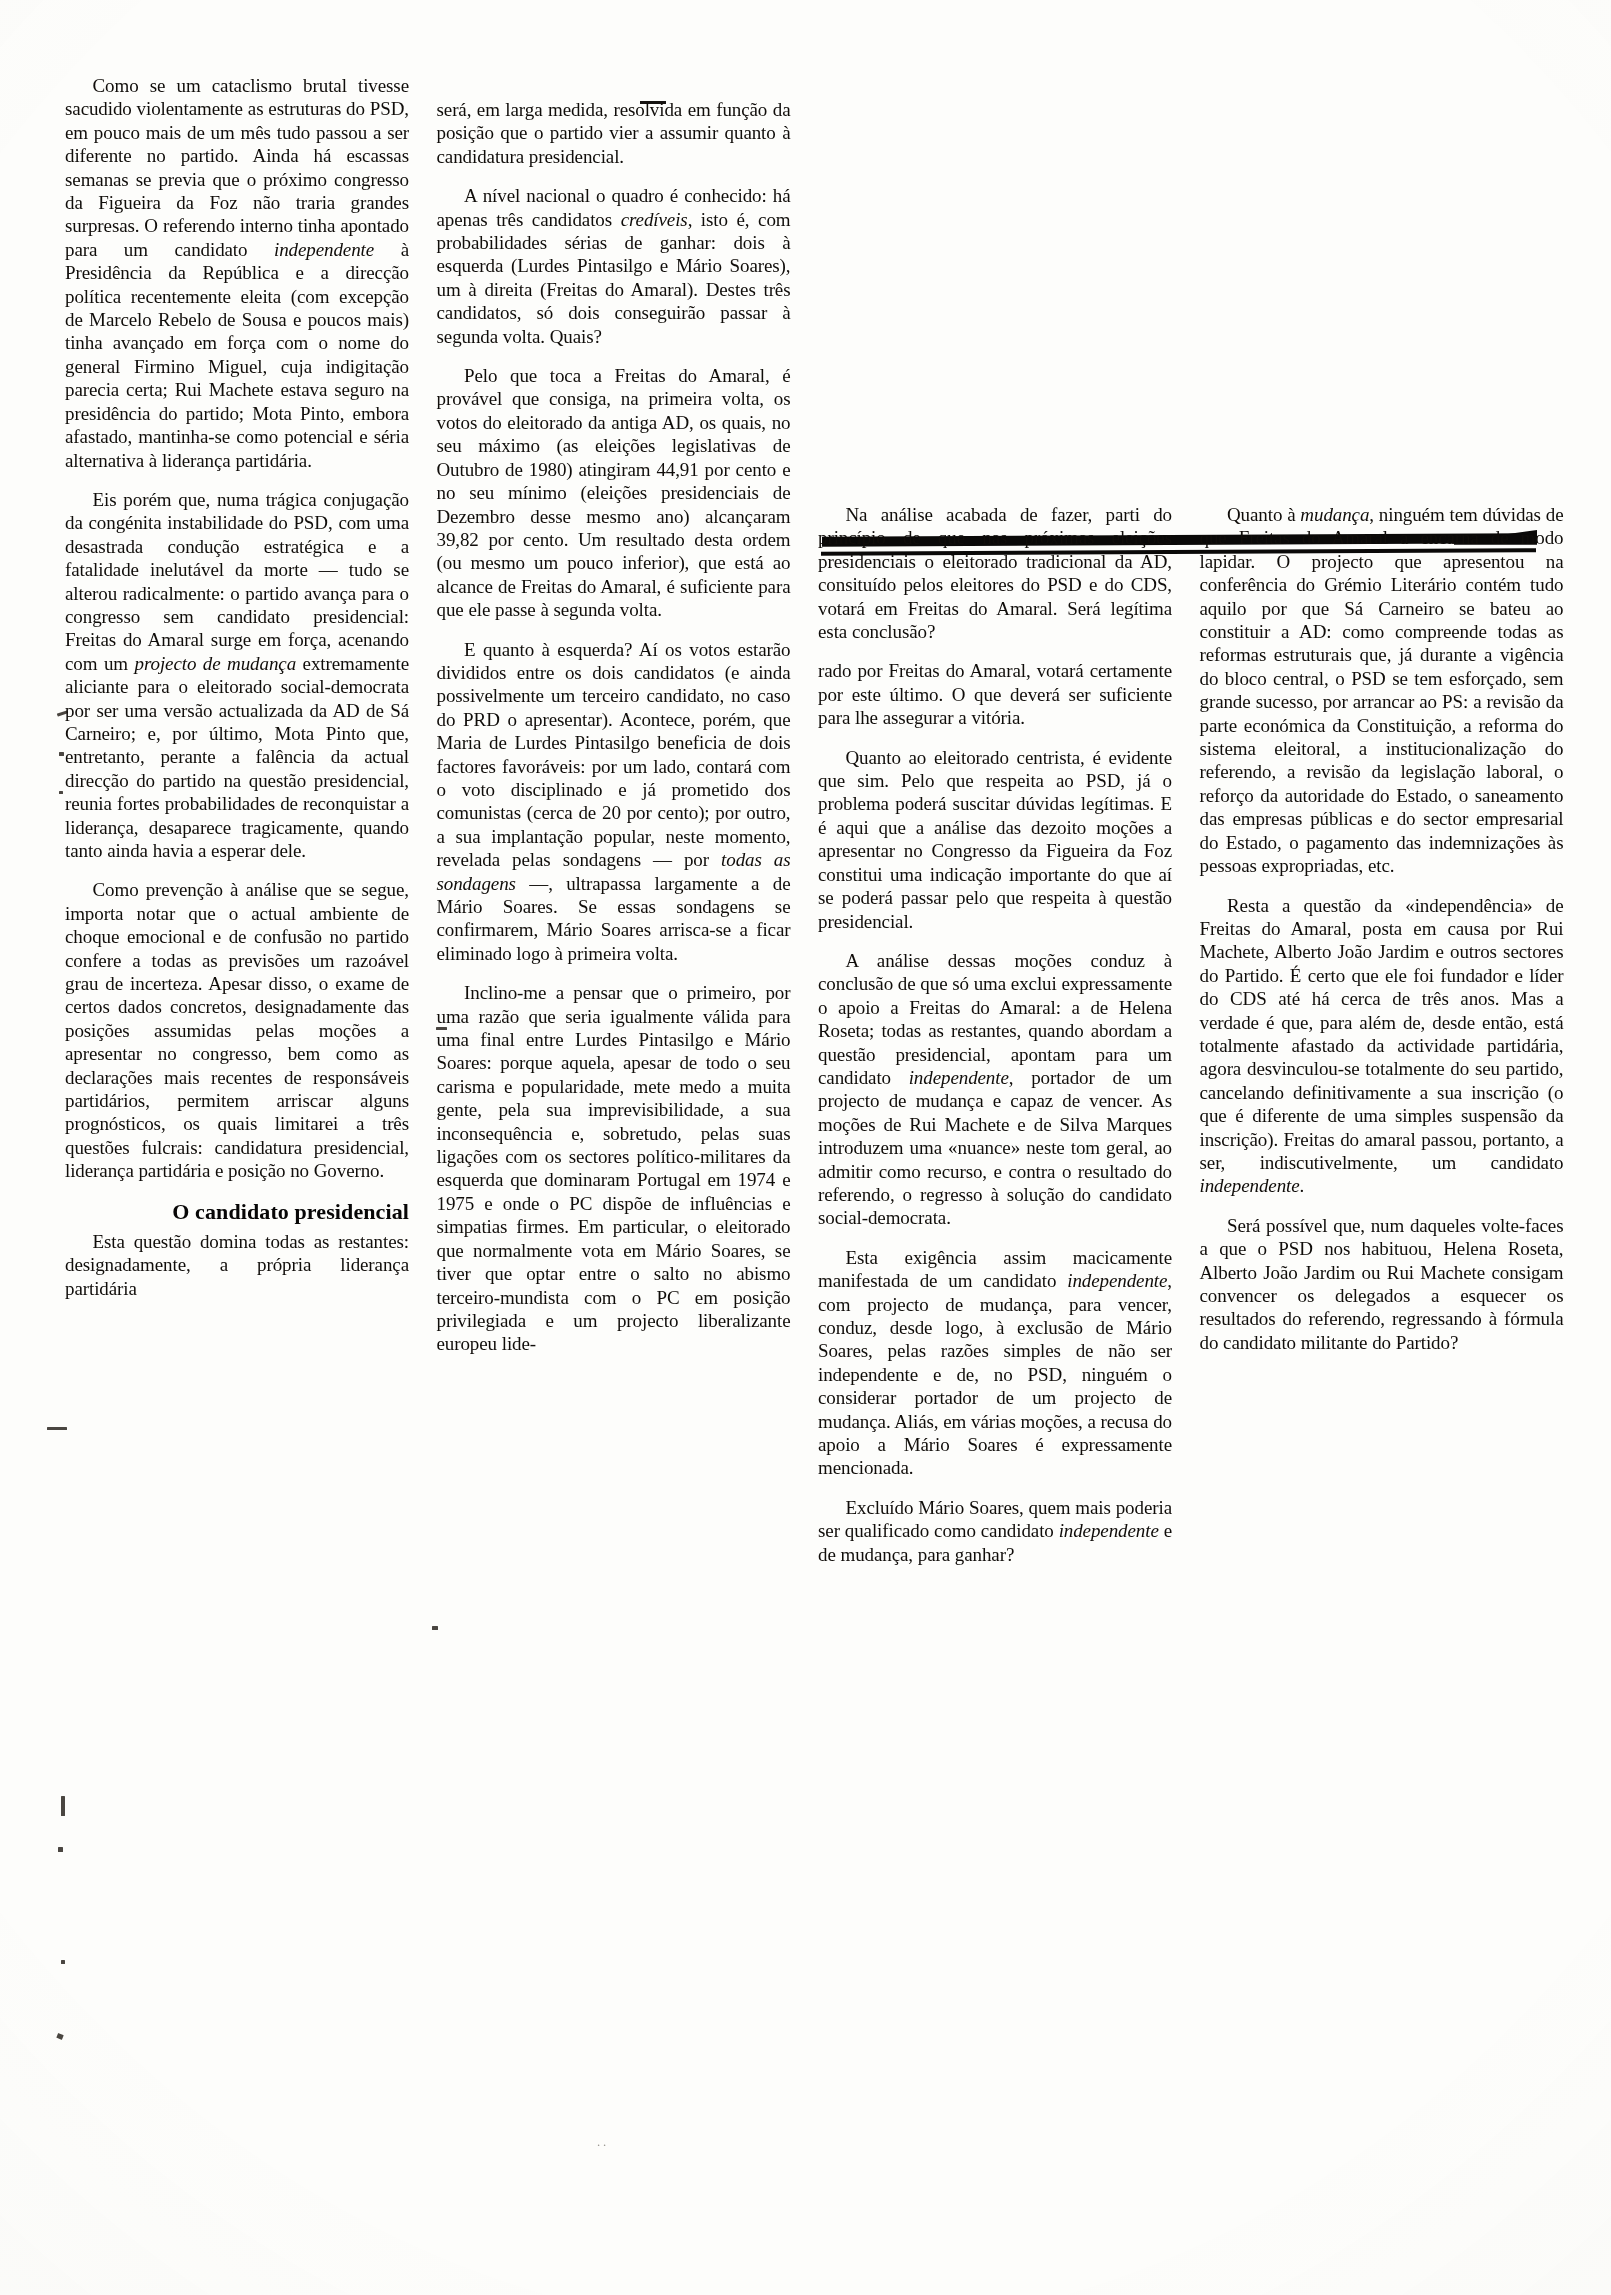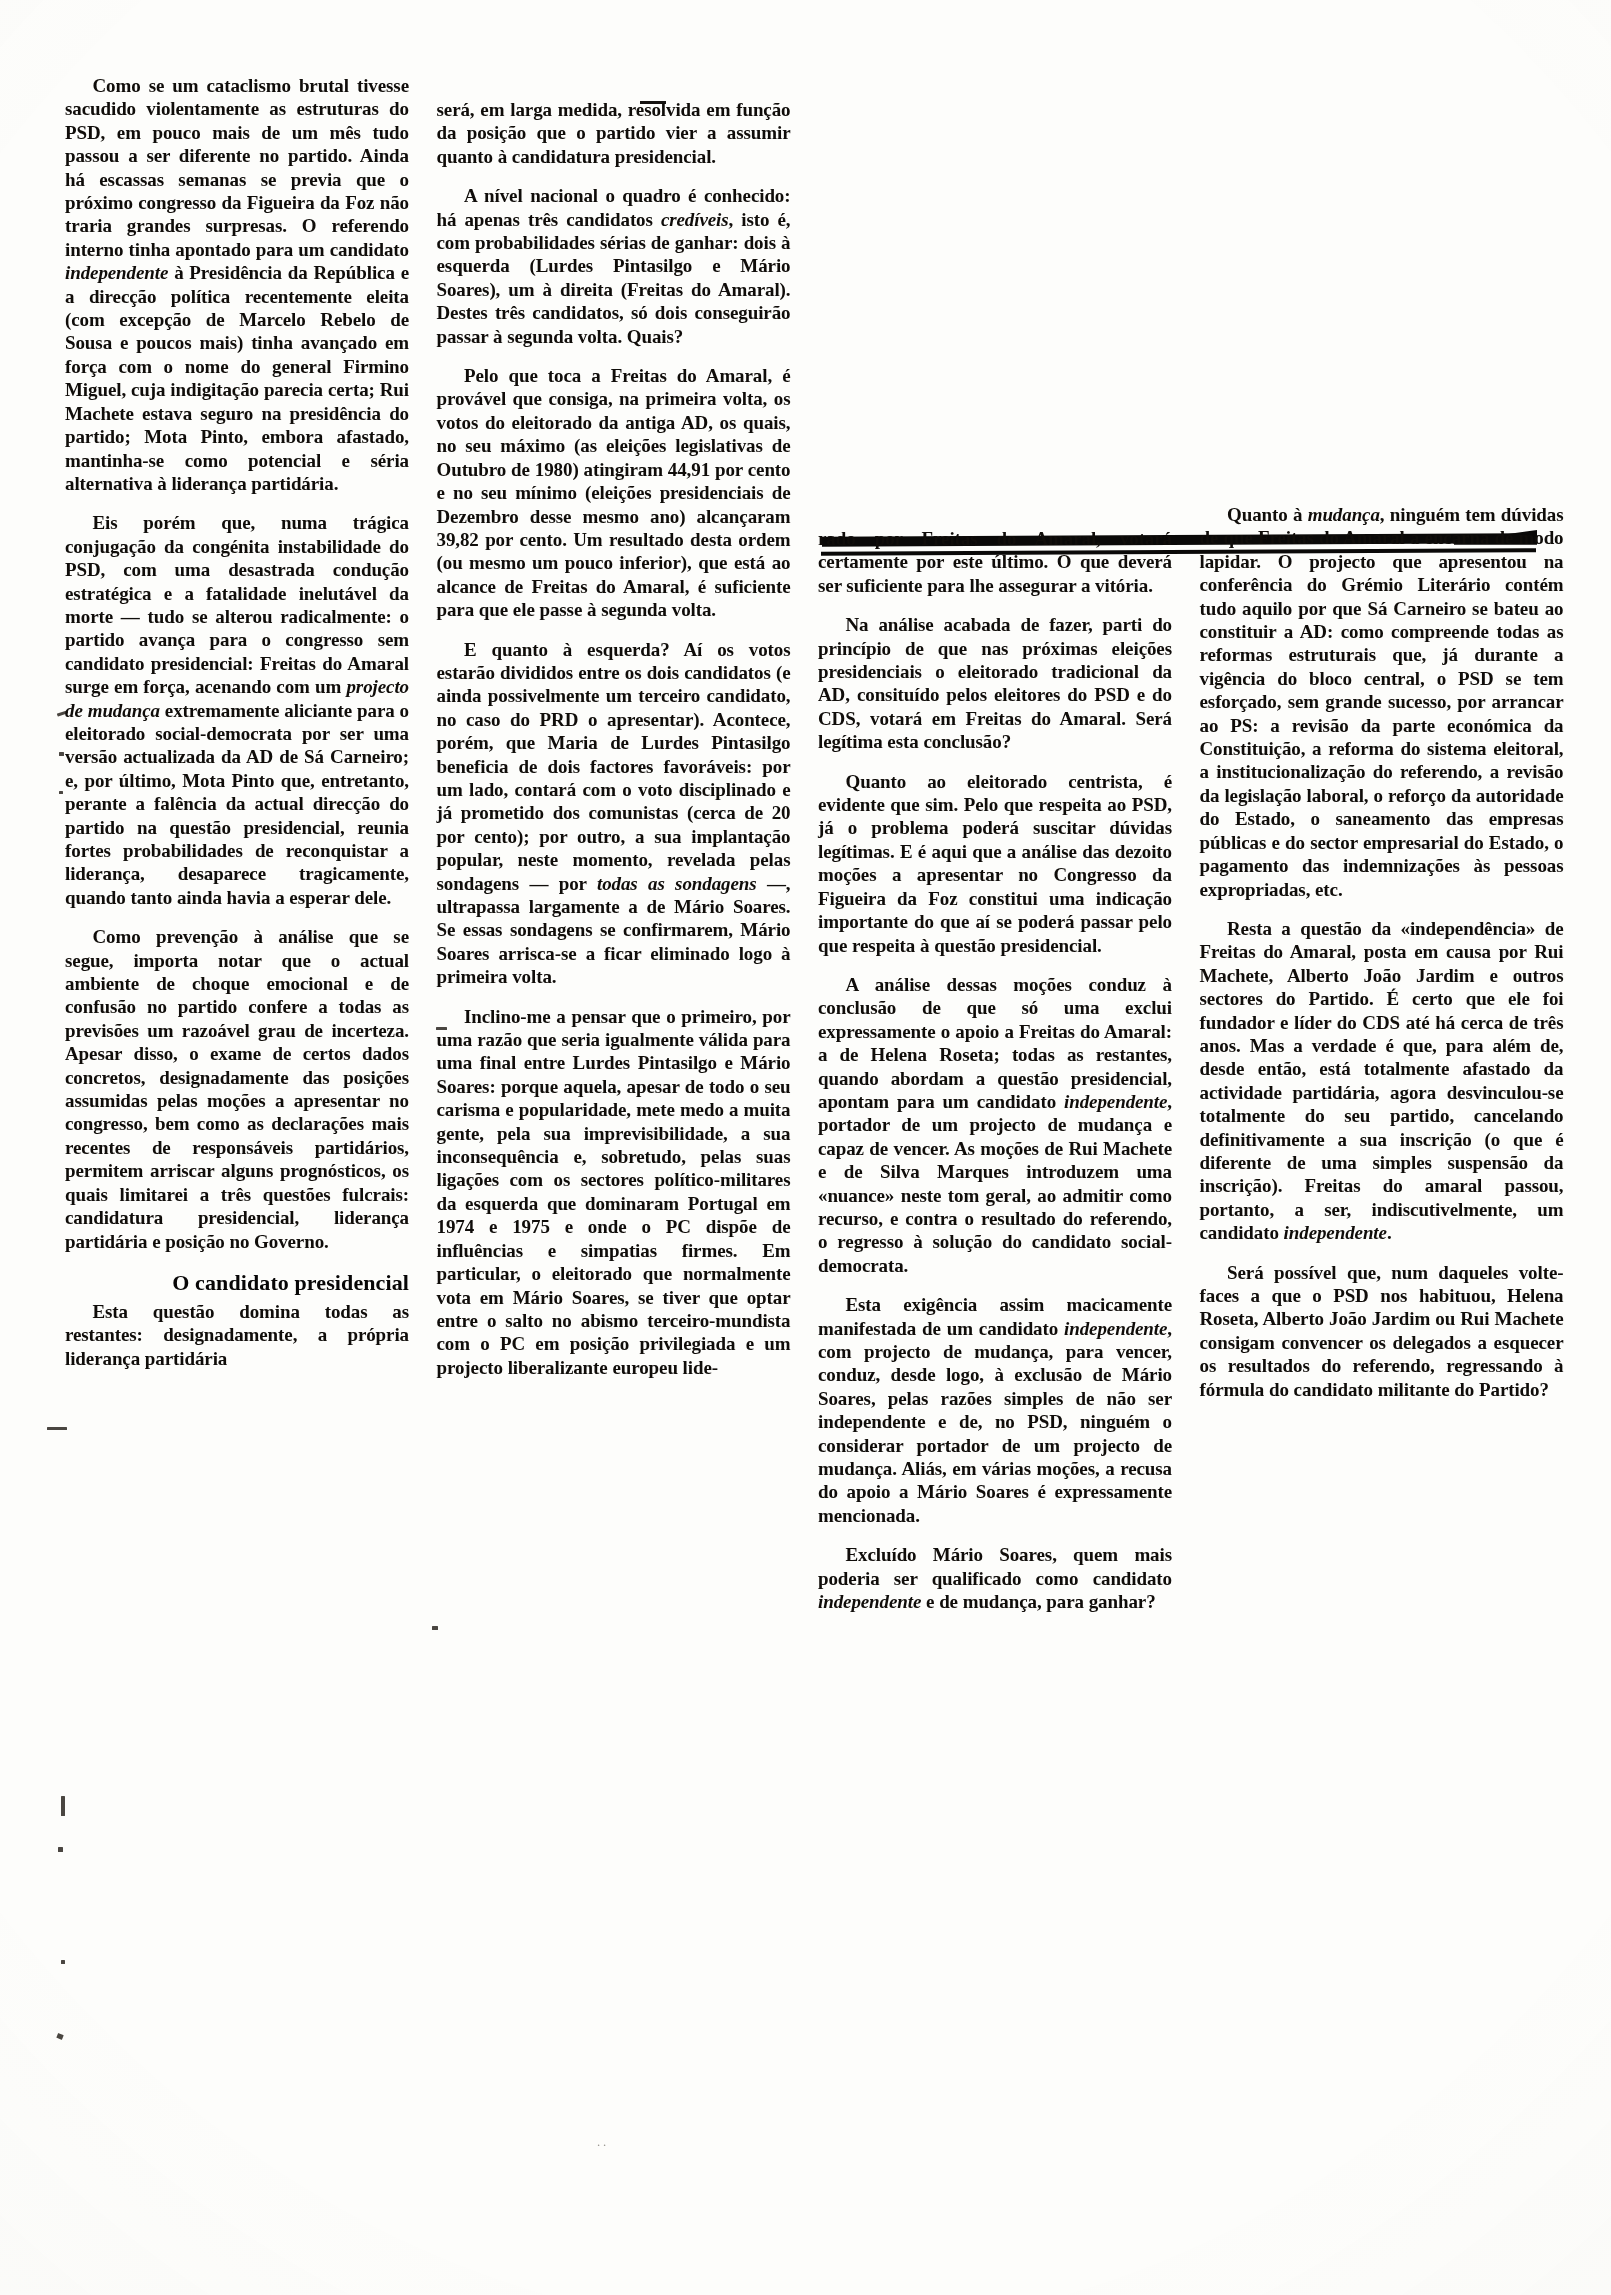--- a/index.html
+++ b/index.html
@@ -54,21 +54,21 @@
 
   p.body {
     margin: 0;
     font-size: 19px;
     line-height: 23.4px;
     text-align: justify;
     text-indent: 27.5px;
     color: #100d0a;
     letter-spacing: -0.1px;
     word-spacing: 0.1px;
-    font-weight: 700;
+    font-weight: 400;
     text-rendering: optimizeLegibility;
   }
   p.body + p.body { margin-top: 16px; }
 
   p.body.noindent { text-indent: 0; margin-top: 24px; }
 
   
   .ink-strong { color: #070606; }
   .ink-mid    { color: #1b1715; }
   .ink-faint  { color: #6c6861; }
@@ -179,22 +179,22 @@
 
     <div class="col c2">
       <p class="body noindent ink-mid">será, em larga medida, resolvida em função da posição que o partido vier a assumir quanto à candidatura presidencial.</p>
       <p class="body ink-strong">A nível nacional o quadro é conhecido: há apenas três candidatos <span class="it">credíveis</span>, isto é, com probabilidades sérias de ganhar: dois à esquerda (Lurdes Pintasilgo e Mário Soares), um à direita (Freitas do Amaral). Destes três candidatos, só dois conseguirão passar à segunda volta. Quais?</p>
       <p class="body ink-strong">Pelo que toca a Freitas do Amaral, é provável que consiga, na primeira volta, os votos do eleitorado da antiga AD, os quais, no seu máximo (as eleições legislativas de Outubro de 1980) atingiram 44,91 por cento e no seu mínimo (eleições presidenciais de Dezembro desse mesmo ano) alcançaram 39,82 por cento. Um resultado desta ordem (ou mesmo um pouco inferior), que está ao alcance de Freitas do Amaral, é suficiente para que ele passe à segunda volta.</p>
       <p class="body ink-mid">E quanto à esquerda? Aí os votos estarão divididos entre os dois candidatos (e ainda possivelmente um terceiro candidato, no caso do PRD o apresentar). Acontece, porém, que Maria de Lurdes Pintasilgo beneficia de dois factores favoráveis: por um lado, contará com o voto disciplinado e já prometido dos comunistas (cerca de 20 por cento); por outro, a sua implantação popular, neste momento, revelada pelas sondagens — por <span class="it">todas as sondagens</span> —, ultrapassa largamente a de Mário Soares. Se essas sondagens se confirmarem, Mário Soares arrisca-se a ficar eliminado logo à primeira volta.</p>
       <p class="body ink-mid">Inclino-me a pensar que o primeiro, por uma razão que seria igualmente válida para uma final entre Lurdes Pintasilgo e Mário Soares: porque aquela, apesar de todo o seu carisma e popularidade, mete medo a muita gente, pela sua imprevisibilidade, a sua inconsequência e, sobretudo, pelas suas ligações com os sectores político-militares da esquerda que dominaram Portugal em 1974 e 1975 e onde o PC dispõe de influências e simpatias firmes. Em particular, o eleitorado que normalmente vota em Mário Soares, se tiver que optar entre o salto no abismo terceiro-mundista com o PC em posição privilegiada e um projecto liberalizante europeu lide-</p>
     </div>
 
     <div class="col c3">
+      <p class="body ink-strong">Na análise acabada de fazer, parti do princípio de que nas próximas eleições presidenciais o eleitorado tradicional da AD, consituído pelos eleitores do PSD e do CDS, votará em Freitas do Amaral. Será legítima esta conclusão?</p>
       <p class="body noindent ink-mid">rado por Freitas do Amaral, votará certamente por este último. O que deverá ser suficiente para lhe assegurar a vitória.</p>
-      <p class="body ink-strong">Na análise acabada de fazer, parti do princípio de que nas próximas eleições presidenciais o eleitorado tradicional da AD, consituído pelos eleitores do PSD e do CDS, votará em Freitas do Amaral. Será legítima esta conclusão?</p>
       <p class="body ink-mid">Quanto ao eleitorado centrista, é evidente que sim. Pelo que respeita ao PSD, já o problema poderá suscitar dúvidas legítimas. E é aqui que a análise das dezoito moções a apresentar no Congresso da Figueira da Foz constitui uma indicação importante do que aí se poderá passar pelo que respeita à questão presidencial.</p>
       <p class="body ink-mid">A análise dessas moções conduz à conclusão de que só uma exclui expressamente o apoio a Freitas do Amaral: a de Helena Roseta; todas as restantes, quando abordam a questão presidencial, apontam para um candidato <span class="it">independente</span>, portador de um projecto de mudança e capaz de vencer. As moções de Rui Machete e de Silva Marques introduzem uma «nuance» neste tom geral, ao admitir como recurso, e contra o resultado do referendo, o regresso à solução do candidato social-democrata.</p>
       <p class="body ink-strong">Esta exigência assim macicamente manifestada de um candidato <span class="it">independente</span>, com projecto de mudança, para vencer, conduz, desde logo, à exclusão de Mário Soares, pelas razões simples de não ser independente e de, no PSD, ninguém o considerar portador de um projecto de mudança. Aliás, em várias moções, a recusa do apoio a Mário Soares é expressamente mencionada.</p>
       <p class="body ink-mid">Excluído Mário Soares, quem mais poderia ser qualificado como candidato <span class="it">independente</span> e de mudança, para ganhar?</p>
     </div>
 
     <div class="col c4">
       <p class="body ink-strong">Quanto à <span class="it">mudança</span>, ninguém tem dúvidas de que Freitas do Amaral a encarna de modo lapidar. O projecto que apresentou na conferência do Grémio Literário contém tudo aquilo por que Sá Carneiro se bateu ao constituir a AD: como compreende todas as reformas estruturais que, já durante a vigência do bloco central, o PSD se tem esforçado, sem grande sucesso, por arrancar ao PS: a revisão da parte económica da Constituição, a reforma do sistema eleitoral, a institucionalização do referendo, a revisão da legislação laboral, o reforço da autoridade do Estado, o saneamento das empresas públicas e do sector empresarial do Estado, o pagamento das indemnizações às pessoas expropriadas, etc.</p>
       <p class="body ink-mid">Resta a questão da «independência» de Freitas do Amaral, posta em causa por Rui Machete, Alberto João Jardim e outros sectores do Partido. É certo que ele foi fundador e líder do CDS até há cerca de três anos. Mas a verdade é que, para além de, desde então, está totalmente afastado da actividade partidária, agora desvinculou-se totalmente do seu partido, cancelando definitivamente a sua inscrição (o que é diferente de uma simples suspensão da inscrição). Freitas do amaral passou, portanto, a ser, indiscutivelmente, um candidato <span class="it">independente</span>.</p>
       <p class="body ink-mid">Será possível que, num daqueles volte-faces a que o PSD nos habituou, Helena Roseta, Alberto João Jardim ou Rui Machete consigam convencer os delegados a esquecer os resultados do referendo, regressando à fórmula do candidato militante do Partido?</p>

